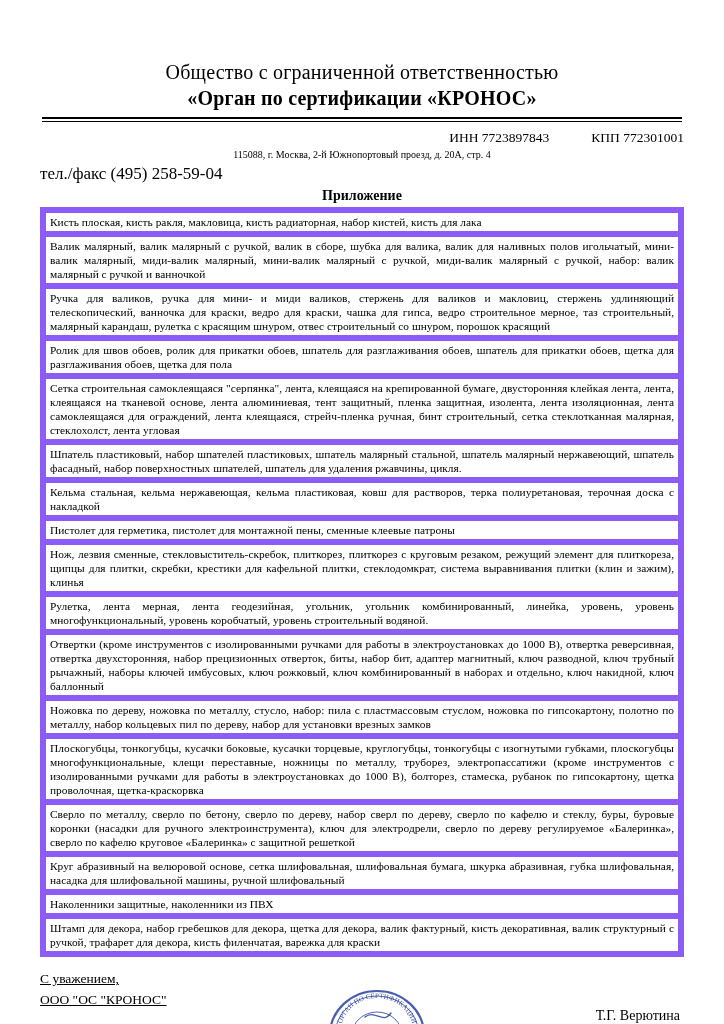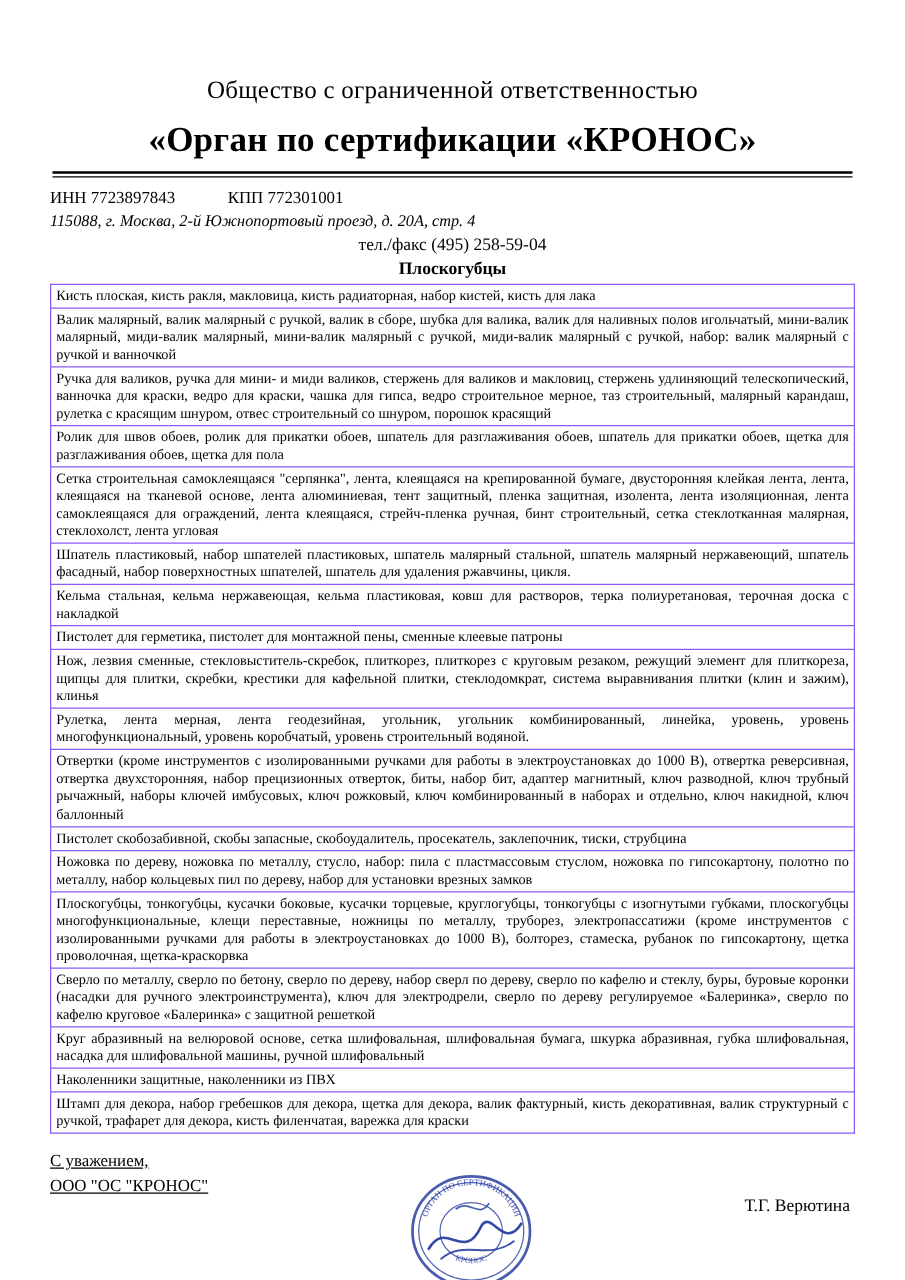--- a/index.html
+++ b/index.html
@@ -22,65 +22,65 @@
     position: relative;
   }
   .org-line {
     text-align: center;
     font-size: 20px;
     line-height: 1.25;
     letter-spacing: 0.2px;
   }
   .org-title {
     text-align: center;
-    font-size: 28px;
+    font-size: 20px;
     font-weight: bold;
     line-height: 1.3;
-    margin-top: 10px;
+    margin-top: 0;
     letter-spacing: 0.2px;
   }
   .rule {
     border-top: 2px solid #000;
     border-bottom: 1px solid #000;
     height: 2px;
     margin: 6px 2px 6px 2px;
   }
   .codes {
-    text-align: left;
+    text-align: right;
     font-size: 13.5px;
     line-height: 1.45;
   }
   .codes .inn {
     display: inline-block;
     margin-right: 42px;
   }
   .addr {
-    font-size: 13px;
+    text-align: center;
+    font-size: 10px;
     line-height: 1.45;
-    font-style: italic;
   }
   .phone {
-    text-align: center;
-    font-size: 14px;
+    text-align: left;
+    font-size: 17px;
     line-height: 1.45;
   }
   .appendix {
     text-align: center;
     font-size: 14px;
     font-weight: bold;
     margin-top: 1px;
     margin-bottom: 3px;
   }
   table.items {
     width: 100%;
     border-collapse: collapse;
     table-layout: fixed;
   }
   table.items td {
-    border: 1px solid #8b5cf6;
+    border: 6px solid #8b5cf6;
     font-size: 11.4px;
     line-height: 1.23;
     padding: 2px 4px 2px 4px;
     text-align: justify;
     vertical-align: top;
     word-spacing: 0px;
     hyphens: none;
   }
   .signature {
     margin-top: 12px;
@@ -112,21 +112,21 @@
   <div class="org-title">«Орган по сертификации «КРОНОС»</div>
 
   <div class="rule"></div>
 
   <div class="codes">
     <span class="inn">ИНН 7723897843</span><span>КПП 772301001</span>
   </div>
   <div class="addr">115088, г. Москва, 2-й Южнопортовый проезд, д. 20А, стр. 4</div>
   <div class="phone">тел./факс (495) 258-59-04</div>
 
-  <div class="appendix">Плоскогубцы</div>
+  <div class="appendix">Приложение</div>
 
   <table class="items">
     <tbody>
       <tr>
           <td>Кисть плоская, кисть ракля, макловица, кисть радиаторная, набор кистей, кисть для лака</td>
         </tr>
       <tr>
           <td>Валик малярный, валик малярный с ручкой, валик в сборе, шубка для валика, валик для наливных полов игольчатый, мини-валик малярный, миди-валик малярный, мини-валик малярный с ручкой, миди-валик малярный с ручкой, набор: валик малярный с ручкой и ванночкой</td>
         </tr>
       <tr>
@@ -148,23 +148,20 @@
           <td>Пистолет для герметика, пистолет для монтажной пены, сменные клеевые патроны</td>
         </tr>
       <tr>
           <td>Нож, лезвия сменные, стекловыститель-скребок, плиткорез, плиткорез с круговым резаком, режущий элемент для плиткореза, щипцы для плитки, скребки, крестики для кафельной плитки, стеклодомкрат, система выравнивания плитки (клин и зажим), клинья</td>
         </tr>
       <tr>
           <td>Рулетка, лента мерная, лента геодезийная, угольник, угольник комбинированный, линейка, уровень, уровень многофункциональный, уровень коробчатый, уровень строительный водяной.</td>
         </tr>
       <tr>
           <td>Отвертки (кроме инструментов с изолированными ручками для работы в электроустановках до 1000 В), отвертка реверсивная, отвертка двухсторонняя, набор прецизионных отверток, биты, набор бит, адаптер магнитный, ключ разводной, ключ трубный рычажный, наборы ключей имбусовых, ключ рожковый, ключ комбинированный в наборах и отдельно, ключ накидной, ключ баллонный</td>
-        </tr>
-      <tr>
-          <td>Пистолет скобозабивной, скобы запасные, скобоудалитель, просекатель, заклепочник, тиски, струбцина</td>
         </tr>
       <tr>
           <td>Ножовка по дереву, ножовка по металлу, стусло, набор: пила с пластмассовым стуслом, ножовка по гипсокартону, полотно по металлу, набор кольцевых пил по дереву, набор для установки врезных замков</td>
         </tr>
       <tr>
           <td>Плоскогубцы, тонкогубцы, кусачки боковые, кусачки торцевые, круглогубцы, тонкогубцы с изогнутыми губками, плоскогубцы многофункциональные, клещи переставные, ножницы по металлу, труборез, электропассатижи (кроме инструментов с изолированными ручками для работы в электроустановках до 1000 В), болторез, стамеска, рубанок по гипсокартону, щетка проволочная, щетка-краскорвка</td>
         </tr>
       <tr>
           <td>Сверло по металлу, сверло по бетону, сверло по дереву, набор сверл по дереву, сверло по кафелю и стеклу, буры, буровые коронки (насадки для ручного электроинструмента), ключ для электродрели, сверло по дереву регулируемое «Балеринка», сверло по кафелю круговое «Балеринка» с защитной решеткой</td>
         </tr>

